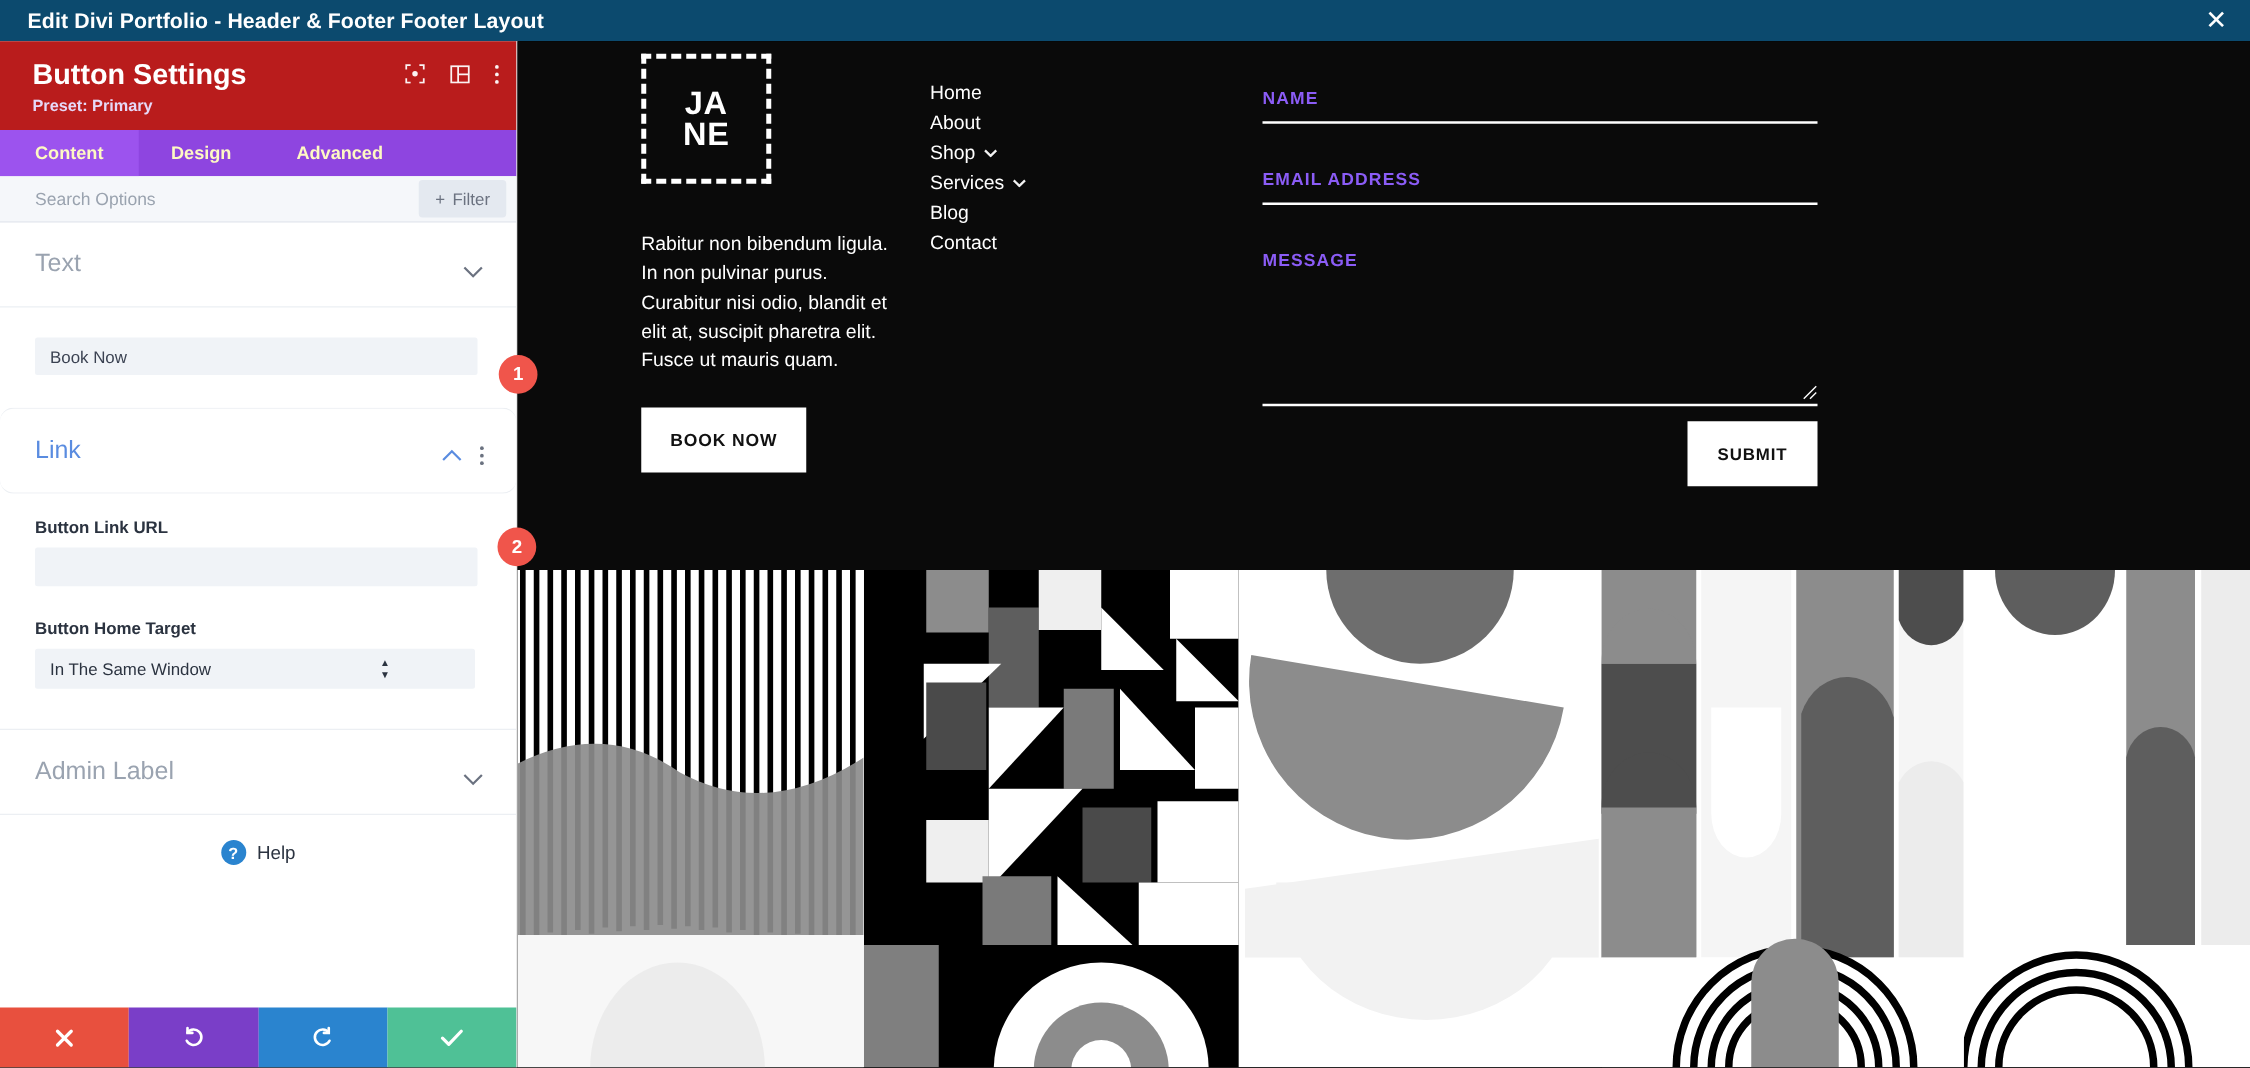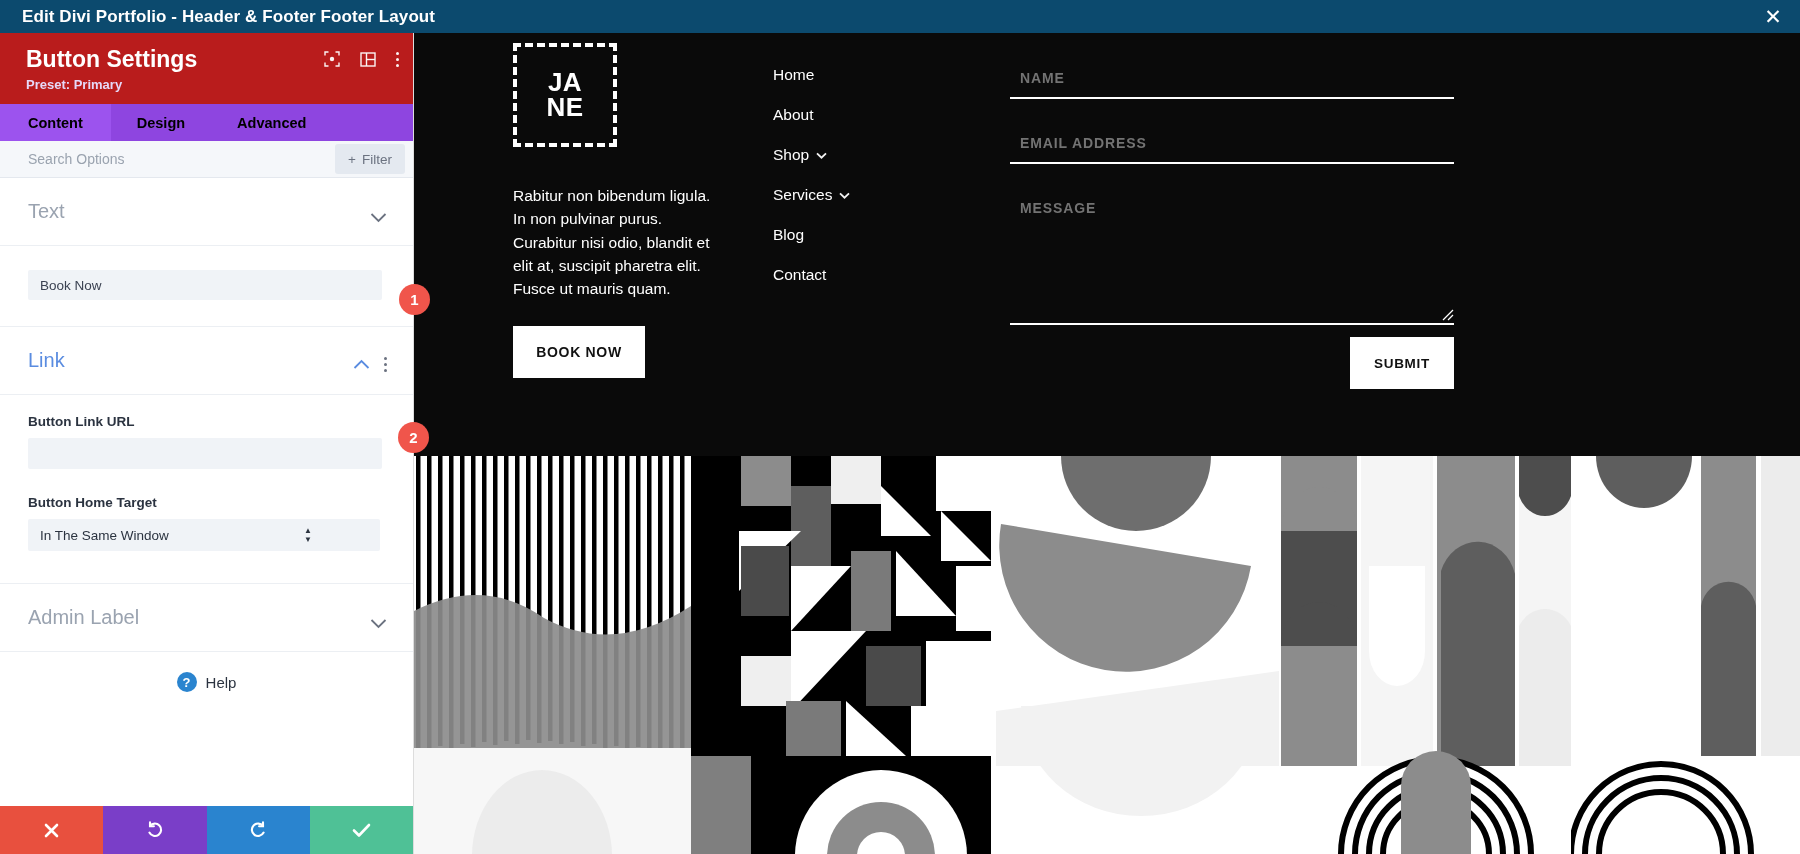--- a/index.html
+++ b/index.html
@@ -61,21 +61,21 @@
   .dots-v { display: flex; flex-direction: column; gap: 3px; align-items:center;}
   .dots-v i { width: 3px; height: 3px; background: #fff; border-radius: 50%; display:block;}
 
   .tabs {
     display: flex; background: #8E45E0;
     height: 37px;
   }
   .tab {
     flex: 0 0 auto; padding: 0 26px;
     display: flex; align-items: center; justify-content: center;
-    color: #000000; font-size: 14.5px; font-weight: bold;
+    color: #fef9c3; font-size: 14.5px; font-weight: bold;
     cursor: pointer;
   }
   .tab:first-child { padding-left: 28px; padding-right: 28px; }
   .tab.active { background: #9C53EE; }
 
   .searchbar {
     display: flex; align-items: center;
     height: 37px; background: #F5F7FA;
     border-bottom: 1px solid #e4e8ee;
     position: relative;
@@ -194,37 +194,36 @@
   }
   .booknow {
     position: absolute; left: 99px; top: 293px;
     width: 132px; height: 52px;
     background: #fff; color: #111;
     font-size: 14px; font-weight: bold; letter-spacing: .7px;
     display: flex; align-items: center; justify-content: center;
     cursor: pointer;
   }
   .nav {
-    position: absolute; left: 359px; top: 33px;
-    display: flex; flex-direction: column; gap: 22px;
+    position: absolute; left: 330px; top: 33px;
+    display: flex; flex-direction: column; gap: 6px;
   }
   .nav-item {
     color: #fff; font-size: 15.5px;
     display: flex; align-items: center; gap: 7px;
     cursor: pointer;
   }
   .nav-chev { font-size: 10px; opacity: .95; }
 
   .form {
     position: absolute; left: 596px; top: 26px; width: 444px;
   }
   .f-label {
-    color: #737373; font-size: 14px; font-weight: bold;
+    color: #8b5cf6; font-size: 14px; font-weight: bold;
     letter-spacing: .9px;
-    margin-left: 10px;
   }
   .f-line { border-bottom: 2px solid #fff; }
   .f-name { height: 40px; padding-top: 11px; }
   .f-email { height: 40px; padding-top: 11px; margin-top: 25px; }
   .f-msg { height: 136px; padding-top: 11px; margin-top: 25px; position: relative; }
   .resize-handle {
     position: absolute; right: 0; bottom: 3px;
     width: 13px; height: 13px;
   }
   .submit {
@@ -300,21 +299,21 @@
           <svg width="17" height="11" viewBox="0 0 17 11" fill="none" stroke="#6b7280" stroke-width="1.8">
               <path d="M1.5 2 L8.5 9 L15.5 2"></path>
             </svg>
         </div>
       </div>
 
       <div class="field-block" style="padding-top:24px; padding-bottom:26px;">
         <input class="input-text" type="text" value="Book Now" style="">
       </div>
 
-      <div class="section-head open" style="border-top:1px solid #eceff3;">
+      <div class="section-head open" style="border-top:1px solid #eceff3;border-radius:11px;">
         <div class="stitle">Link</div>
         <div class="sec-actions">
           <div class="chev">
             <svg width="17" height="11" viewBox="0 0 17 11" fill="none" stroke="#5A8CE0" stroke-width="1.8">
                 <path d="M1.5 9 L8.5 2 L15.5 9"></path>
               </svg>
           </div>
           <div class="dots-v">
             <i style="background:#6b7280"></i>
               <i style="background:#6b7280"></i>

